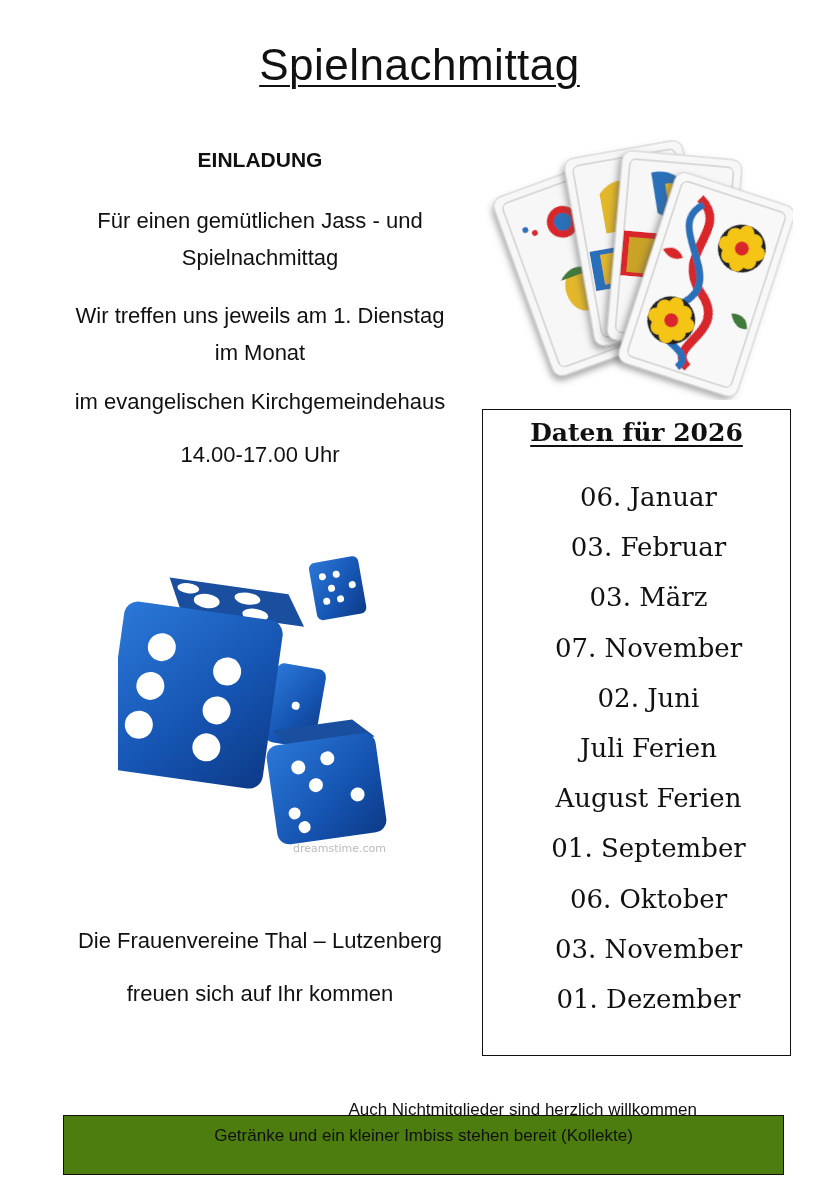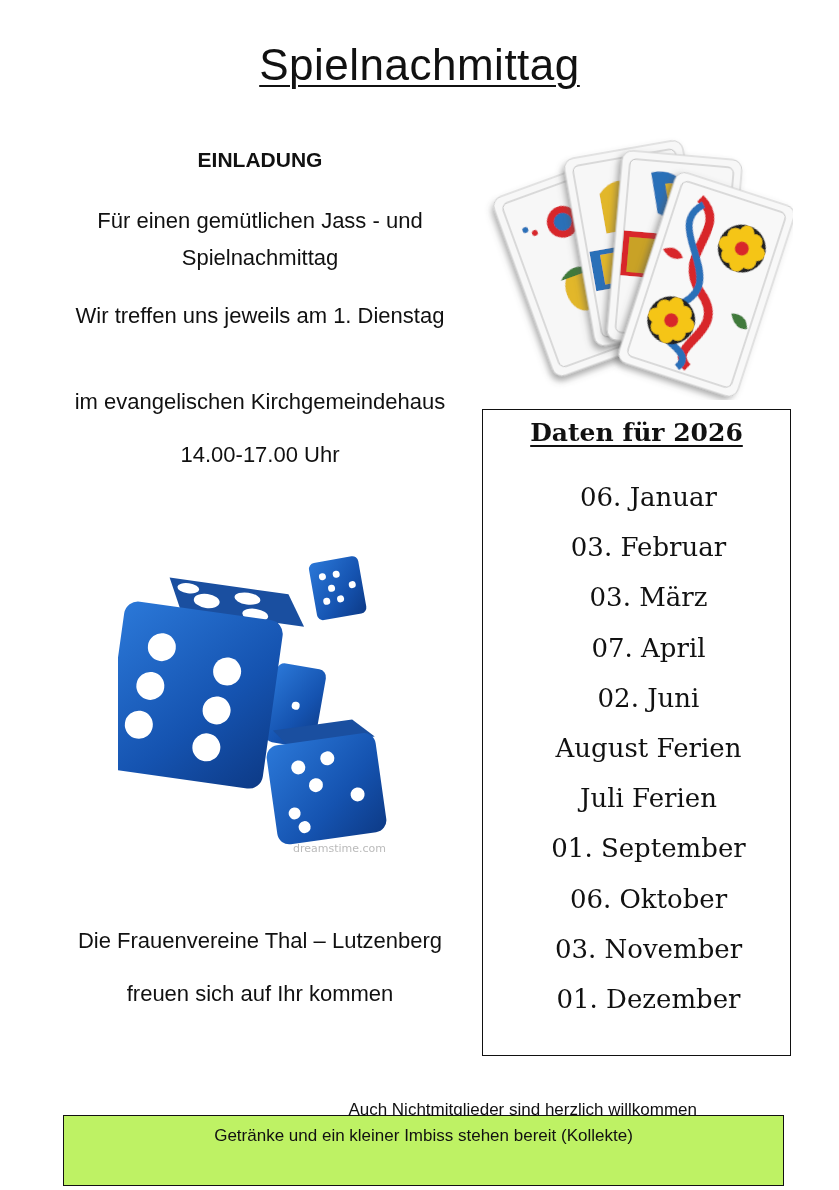--- a/index.html
+++ b/index.html
@@ -33,37 +33,38 @@
     font-size: 25px; font-weight: bold; text-decoration: underline; text-underline-offset: 4px;
   }
   .dates-list { position: absolute; top: 56px; left: 0; width: 100%; margin: 12px; padding: 0; list-style: none; }
   .dates-list li { height: 50.2px; line-height: 38px; text-align: center; font-size: 26px; }
 
   .notice-behind {
     position: absolute; left: 0; width: 697px; top: 1098px; text-align: right;
     font-size: 17px; height: 17px; overflow: hidden; line-height: 24px;
   }
   .notice-box {
-    position: absolute; left: 63px; top: 1115px; width: 721px; height: 71px;
-    border: 1.5px solid #111; box-sizing: border-box; background: #bef264;
+    position: absolute; left: 63px; top: 1115px; width: 721px; height: 60px;
+    border: 1.5px solid #111; box-sizing: border-box; background: #4d7c0f;
   }
   .notice-text { position: absolute; top: 10px; left: 0; width: 100%; text-align: center; font-size: 17px; }
 </style>
 </head>
 <body>
 
 <div class="title sans">Spielnachmittag</div>
 
 <div class="left-col einladung sans">EINLADUNG</div>
 <div class="left-col p1 sans">
   <div>Für einen gemütlichen Jass - und</div>
   <div>Spielnachmittag</div>
 </div>
 <div class="left-col p2 sans">
   <div>Wir treffen uns jeweils am 1. Dienstag</div>
+  <div>im Monat</div>
 </div>
 <div class="left-col p3 sans">im evangelischen Kirchgemeindehaus</div>
 <div class="left-col p4 sans">14.00-17.00 Uhr</div>
 
 <div class="cards">
   <svg width="310" height="270" viewBox="0 0 310 270">
     <defs>
       <filter id="sh" x="-10%" y="-10%" width="130%" height="130%">
         <feDropShadow dx="-3" dy="4" stdDeviation="3" flood-color="#555" flood-opacity="0.5"></feDropShadow>
       </filter>
@@ -200,24 +201,24 @@
 
 <div class="left-col org sans">Die Frauenvereine Thal – Lutzenberg</div>
 <div class="left-col thanks sans">freuen sich auf Ihr kommen</div>
 
 <div class="dates-box serif">
   <div class="dates-title">Daten für 2026</div>
   <ul class="dates-list">
     <li>06. Januar</li>
     <li>03. Februar</li>
     <li>03. März</li>
-    <li>07. April</li>
+    <li>07. November</li>
     <li>02. Juni</li>
+    <li>Juli Ferien</li>
     <li>August Ferien</li>
-    <li>Juli Ferien</li>
     <li>01. September</li>
     <li>06. Oktober</li>
     <li>03. November</li>
     <li>01. Dezember</li>
   </ul>
 </div>
 
 <div class="notice-behind sans">Auch Nichtmitglieder sind herzlich willkommen</div>
 <div class="notice-box sans">
   <div class="notice-text">Getränke und ein kleiner Imbiss stehen bereit (Kollekte)</div>

